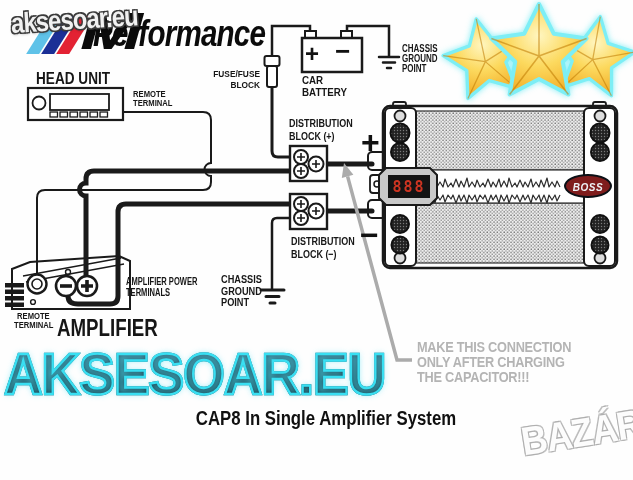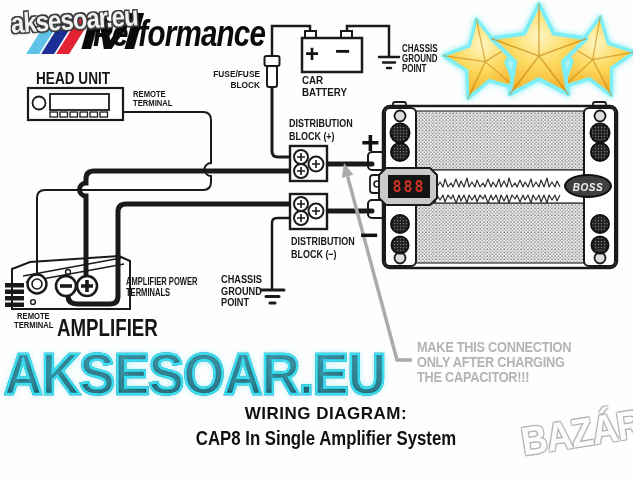--- a/index.html
+++ b/index.html
@@ -40,21 +40,21 @@
   .note-line{position:absolute;font-weight:bold;color:var(--grey-note,#b4b4b4);font-size:14.5px;
              transform:scaleX(.88);transform-origin:0 0;white-space:pre;letter-spacing:-.3px;}
   .footer{position:absolute;left:96px;top:404px;width:460px;text-align:center;color:#101010;}
   .footer .fh{font-size:17px;font-weight:bold;letter-spacing:.5px;}
   .footer .fs2{font-size:19.5px;font-weight:bold;margin-top:3px;transform:scaleX(.86);
                transform-origin:50% 0;}
   
   .digits{position:absolute;left:389px;top:176px;width:40px;height:22px;background:#141414;
           border-radius:2px;color:var(--led-red,#cf3522);font-family:"DejaVu Sans Mono",monospace;
           font-weight:bold;font-size:15px;letter-spacing:2px;text-align:center;line-height:23px;}
-  .boss{position:absolute;left:564px;top:174px;width:48px;height:24px;background:#404040;
+  .boss{position:absolute;left:564px;top:174px;width:48px;height:24px;background:#7f1d1d;
         border:2.5px solid #0b1016;border-radius:50%;color:#eef2f6;font-style:italic;
         font-weight:bold;font-size:10px;text-align:center;line-height:24px;letter-spacing:.5px;
         box-sizing:border-box;}
   .sign{position:absolute;font-weight:bold;color:#111;line-height:1;}
 </style>
 </head>
 <body>
 
 <div id="canvas">
 
@@ -258,18 +258,17 @@
 
   <div class="digits">888</div>
   <div class="boss">BOSS</div>
 
   <div class="note-line" style="left:417px;top:339px;">MAKE THIS CONNECTION</div>
   <div class="note-line" style="left:417px;top:354px;">ONLY AFTER CHARGING</div>
   <div class="note-line" style="left:417px;top:369px;">THE CAPACITOR!!!</div>
 
   <div class="wm-big">AKSESOAR.EU</div>
   <div class="footer">
-    <div class="fh">WIRING DIAGRAM:</div>
     <div class="fs2">CAP8 In Single Amplifier System</div>
   </div>
   <div class="wm-bazar">BAZÁR</div>
 
 </div>
 
 </body></html>

